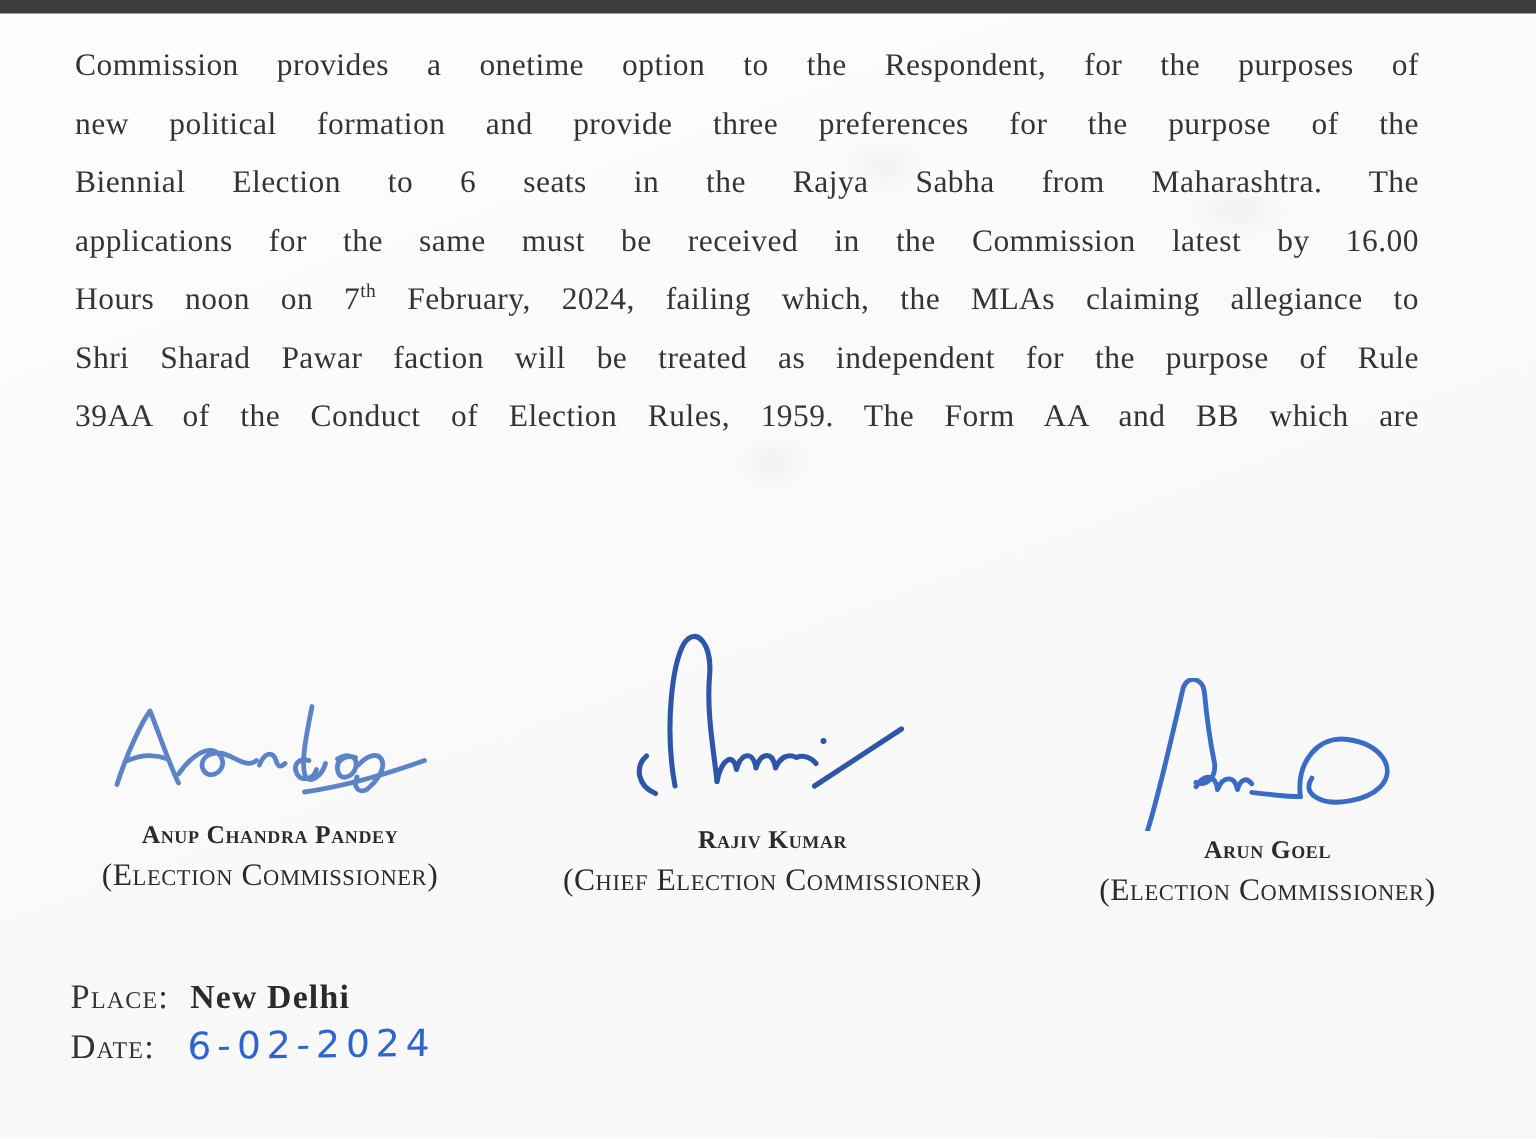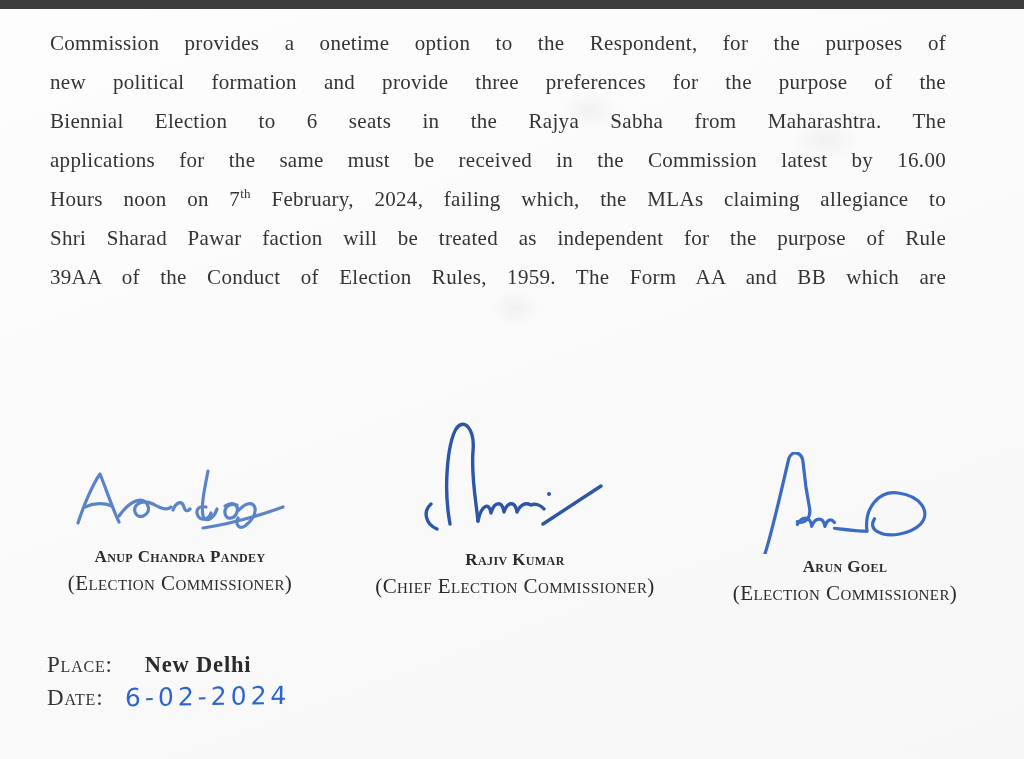--- a/index.html
+++ b/index.html
@@ -98,21 +98,21 @@
   .footer-label {
     font-variant: small-caps;
     font-size: 23px;
     letter-spacing: 0.8px;
     color: #333333;
   }
   .place-value {
     font-weight: bold;
     font-size: 22.5px;
     letter-spacing: 0.8px;
-    margin-left: 32px;
+    margin-left: 14px;
     color: #2b2b2b;
   }
   .date-value {
     font-family: "DejaVu Sans", sans-serif;
     font-size: 25px;
     letter-spacing: 4px;
     margin-left: 22px;
     color: #2e64cf;
     transform: rotate(-0.8deg) skewX(-2deg);
     display: inline-block;

